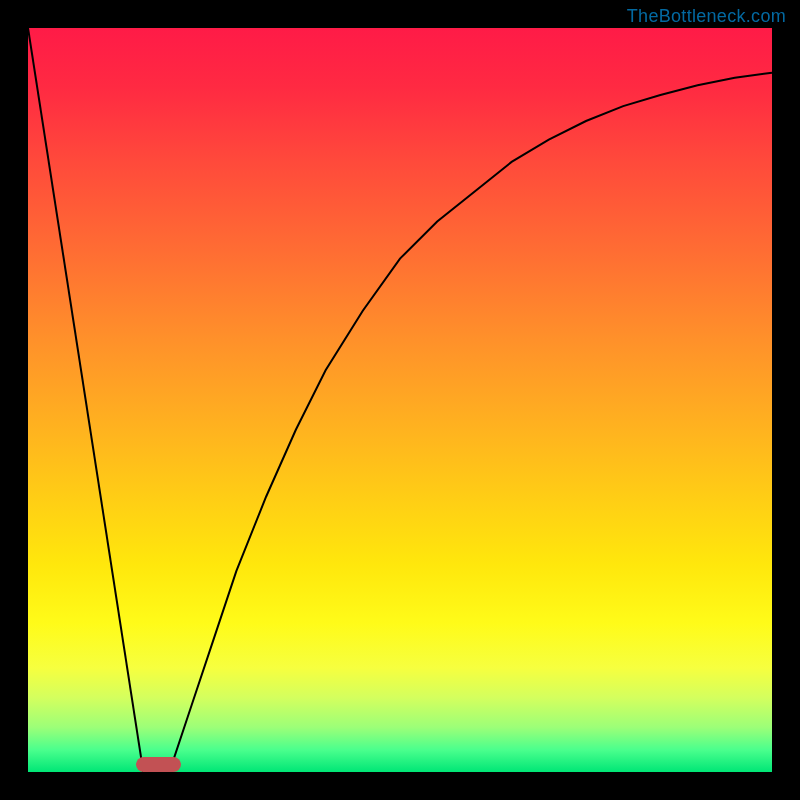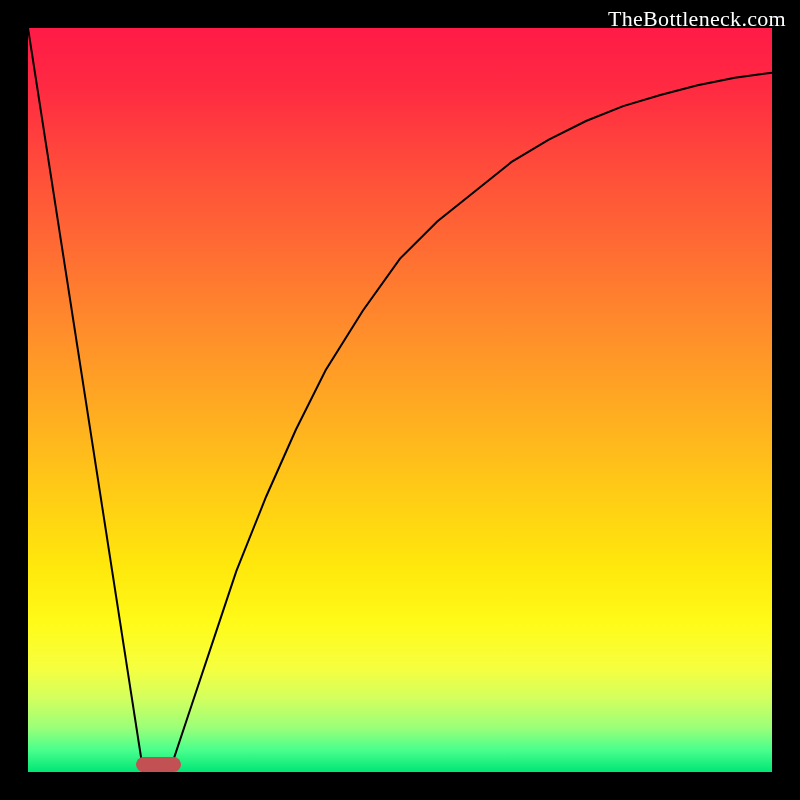--- a/index.html
+++ b/index.html
@@ -7,23 +7,23 @@
   .outer {
     width: 800px;
     height: 800px;
     background: #000;
     position: relative;
   }
   .watermark {
     position: absolute;
     top: 6px;
     right: 14px;
-    color: #ffffff;
-    font-family: Liberation Serif, serif;
-    font-size: 22px;
+    color: #0369a1;
+    font-family: Liberation Sans, sans-serif;
+    font-size: 18px;
     letter-spacing: 0.3px;
     z-index: 5;
   }
   .plot-area {
     position: absolute;
     left: 28px;
     top: 28px;
     width: 744px;
     height: 744px;
   }

